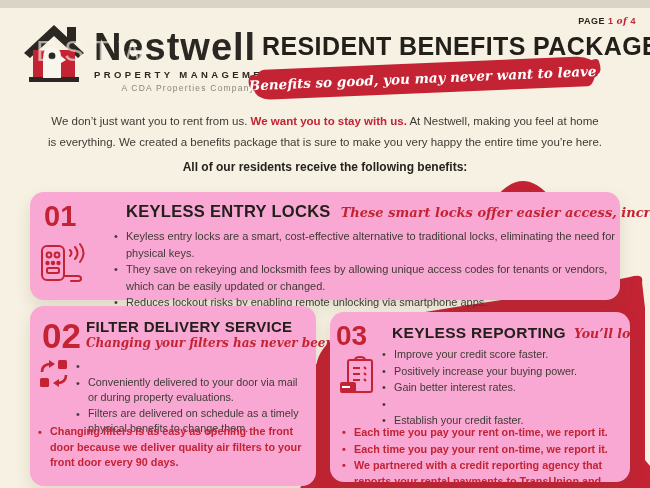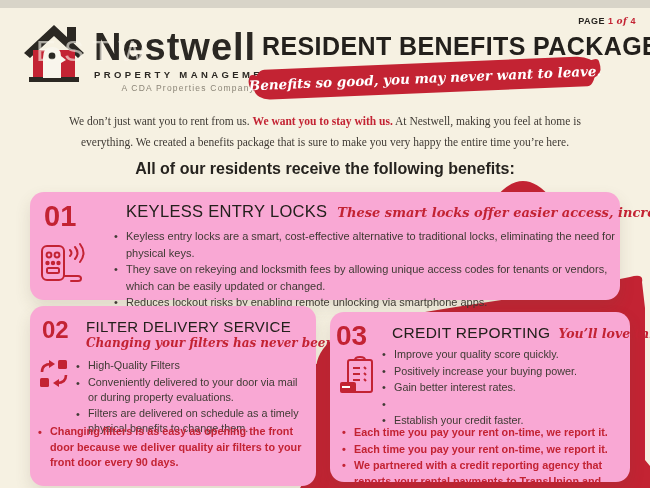--- a/index.html
+++ b/index.html
@@ -15,44 +15,44 @@
   .logo-sub{font-size:9.5px;font-weight:bold;letter-spacing:3.4px;color:#2b2823;margin-top:3px;}
   .logo-tag{font-size:8.5px;letter-spacing:1.2px;color:#8b8577;margin-top:3px;text-align:center;}
   .title{position:absolute;left:262px;top:24px;font-size:25px;font-weight:800;letter-spacing:.4px;color:#23201c;white-space:nowrap;}
   .banner{position:absolute;left:254px;top:55px;width:342px;height:30px;background:#c32333;transform:rotate(-2.4deg);
     border-radius:12px 22px 10px 18px / 20px 12px 22px 12px;display:flex;align-items:center;justify-content:center;}
   .banner:before{content:"";position:absolute;left:-6px;top:6px;width:18px;height:16px;background:#c32333;transform:rotate(14deg);border-radius:4px 10px 8px 12px;}
   .banner:after{content:"";position:absolute;right:-5px;top:4px;width:16px;height:18px;background:#c32333;transform:rotate(-12deg);border-radius:8px 4px 10px 6px;}
   .banner span{position:relative;color:#fff;font-family:"DejaVu Serif",serif;font-style:italic;font-weight:bold;font-size:13.5px;white-space:nowrap;z-index:1;}
   .watermark{position:absolute;left:36px;top:26px;font-size:30px;font-weight:normal;letter-spacing:8px;color:rgba(250,247,238,.62);pointer-events:none;}
   
-  .intro{position:absolute;left:48px;top:103px;width:554px;text-align:center;font-size:11.5px;line-height:1.8;color:#3f3a34;font-family:Liberation Serif, serif;}
+  .intro{position:absolute;left:48px;top:103px;width:554px;text-align:center;font-size:11.5px;line-height:1.8;color:#3f3a34;}
   .intro .hl{color:#c32333;font-weight:bold;}
-  .lead{position:absolute;left:0;top:152px;width:650px;text-align:center;font-size:16px;font-weight:bold;color:#26231f;}
+  .lead{position:absolute;left:0;top:152px;width:650px;text-align:center;font-size:12px;font-weight:bold;color:#26231f;}
   
   .deco{position:absolute;left:0;top:0;width:650px;height:488px;pointer-events:none;}
   
   .card{position:absolute;background:#f9a8d4;border-radius:14px;box-shadow:0 7px 16px rgba(90,80,60,.14);}
   .card1{left:30px;top:184px;width:590px;height:108px;}
   .card2{left:30px;top:298px;width:286px;height:180px;}
   .card3{left:330px;top:304px;width:300px;height:170px;}
   .num{font-size:29px;font-weight:800;color:#c32333;line-height:1;}
-  .sec-title{font-size:16.5px;font-weight:400;letter-spacing:.3px;color:#23201c;}
+  .sec-title{font-size:16.5px;font-weight:700;letter-spacing:.3px;color:#23201c;}
   .script{font-family:"DejaVu Serif",serif;font-style:italic;font-weight:bold;color:#c32333;}
   .bul{display:flex;align-items:flex-start;color:#3f3a34;font-size:11px;line-height:1.5;}
   .bul .dot{width:12px;flex:none;font-size:11px;line-height:1.5;}
   .bul.red{color:#c32333;font-weight:bold;}
   
   .card1 .hdr{position:absolute;left:96px;top:10px;display:flex;align-items:baseline;gap:10px;white-space:nowrap;}
   .card1 .script{font-size:13px;}
   .card1 .num{position:absolute;left:14px;top:10px;}
   .card1 .icon{position:absolute;left:8px;top:46px;}
   .card1 .list{position:absolute;left:84px;top:36px;width:520px;}
   
-  .card2 .num{position:absolute;left:12px;top:12px;font-size:24px;}
+  .card2 .num{position:absolute;left:12px;top:12px;font-size:35px;}
   .card2 .sec-title{position:absolute;left:56px;top:12px;font-size:15px;white-space:nowrap;}
   .card2 .script{position:absolute;left:56px;top:30px;font-size:12px;white-space:nowrap;}
   .card2 .icon{position:absolute;left:8px;top:52px;}
   .card2 .list{position:absolute;left:46px;top:52px;width:232px;}
   .card2 .hl-list{position:absolute;left:8px;top:118px;width:272px;}
   .card2 .bul{font-size:10.8px;line-height:1.45;}
   
   .card3 .num{position:absolute;left:6px;top:10px;font-size:28px;}
   .card3 .hdr{position:absolute;left:62px;top:12px;display:flex;align-items:baseline;gap:8px;white-space:nowrap;}
   .card3 .sec-title{font-size:15.5px;}
@@ -154,21 +154,20 @@
       <rect x="20" y="2" width="9" height="9" rx="1.5" fill="#c32333"></rect>
       <rect x="2" y="20" width="9" height="9" rx="1.5" fill="#c32333"></rect>
       <path d="M4,14 Q4,6 13,6" fill="none" stroke="#c32333" stroke-width="2.6"></path>
       <path d="M11,2 L17,6 L11,10 Z" fill="#c32333"></path>
       <path d="M28,17 Q28,25 19,25" fill="none" stroke="#c32333" stroke-width="2.6"></path>
       <path d="M21,21 L15,25 L21,29 Z" fill="#c32333"></path>
     </svg>
     <div class="list">
       <div class="bul">
           <span class="dot">•</span>
-          <span>High-Quality Filters</span>
         </div>
       <div class="bul">
           <span class="dot">•</span>
           <span>Conveniently delivered to your door via mail or during property evaluations.</span>
         </div>
       <div class="bul">
           <span class="dot">•</span>
           <span>Filters are delivered on schedule as a timely physical benefits to change them.</span>
         </div>
     </div>
@@ -176,36 +175,36 @@
       <div class="bul red">
           <span class="dot">•</span>
           <span>Changing filters is as easy as opening the front door because we deliver quality air filters to your front door every 90 days.</span>
         </div>
     </div>
   </div>
 
   <div class="card card3">
     <div class="num">03</div>
     <div class="hdr">
-      <span class="sec-title">CREDIT REPORTING</span>
+      <span class="sec-title">KEYLESS REPORTING</span>
       <span class="script">You’ll love this.</span>
     </div>
     <svg class="icon" width="36" height="40" viewBox="0 0 36 40" aria-hidden="true">
       <g fill="none" stroke="#c32333" stroke-width="2">
         <rect x="8" y="4" width="24" height="32" rx="2"></rect>
         <path d="M15,4 Q15,1 20,1 Q25,1 25,4"></path>
         <path d="M13,12 L20,12 M24,11 L26,13 M13,18 L20,18 M24,17 L26,19 M13,24 L20,24 M24,23 L26,25"></path>
       </g>
       <rect x="0" y="26" width="16" height="11" rx="2" fill="#c32333"></rect>
       <rect x="2" y="30" width="8" height="2" fill="#fff"></rect>
     </svg>
     <div class="list">
       <div class="bul">
           <span class="dot">•</span>
-          <span>Improve your quality score quickly.</span>
+          <span>Improve your credit score faster.</span>
         </div>
       <div class="bul">
           <span class="dot">•</span>
           <span>Positively increase your buying power.</span>
         </div>
       <div class="bul">
           <span class="dot">•</span>
           <span>Gain better interest rates.</span>
         </div>
       <div class="bul">

